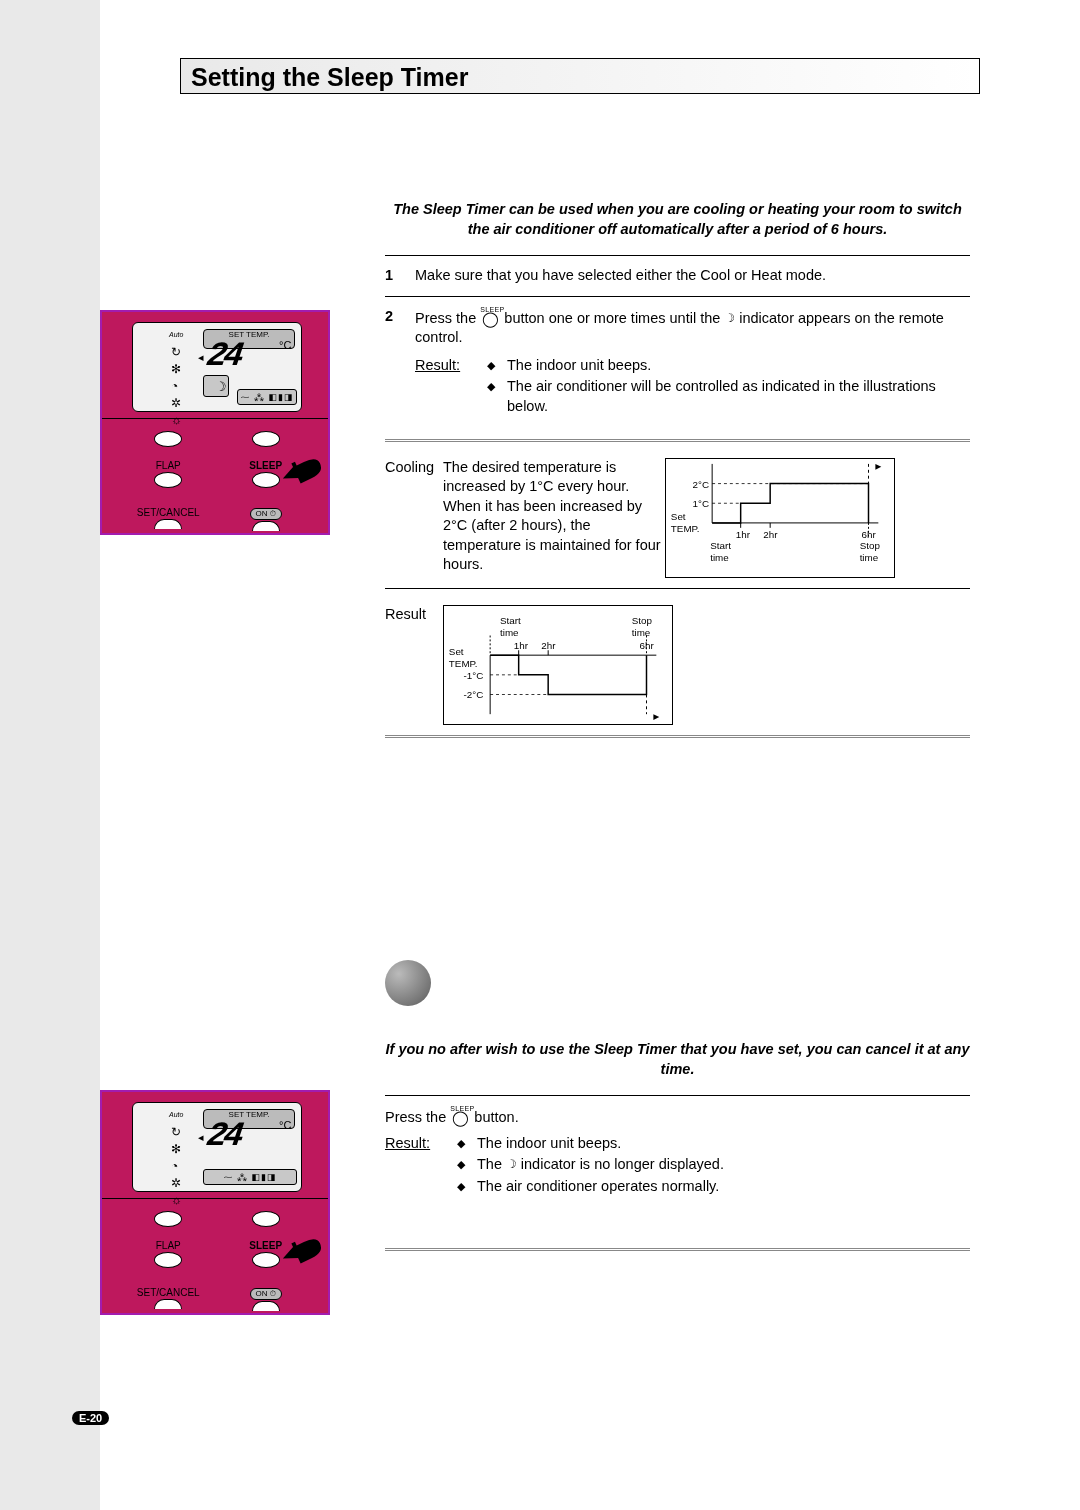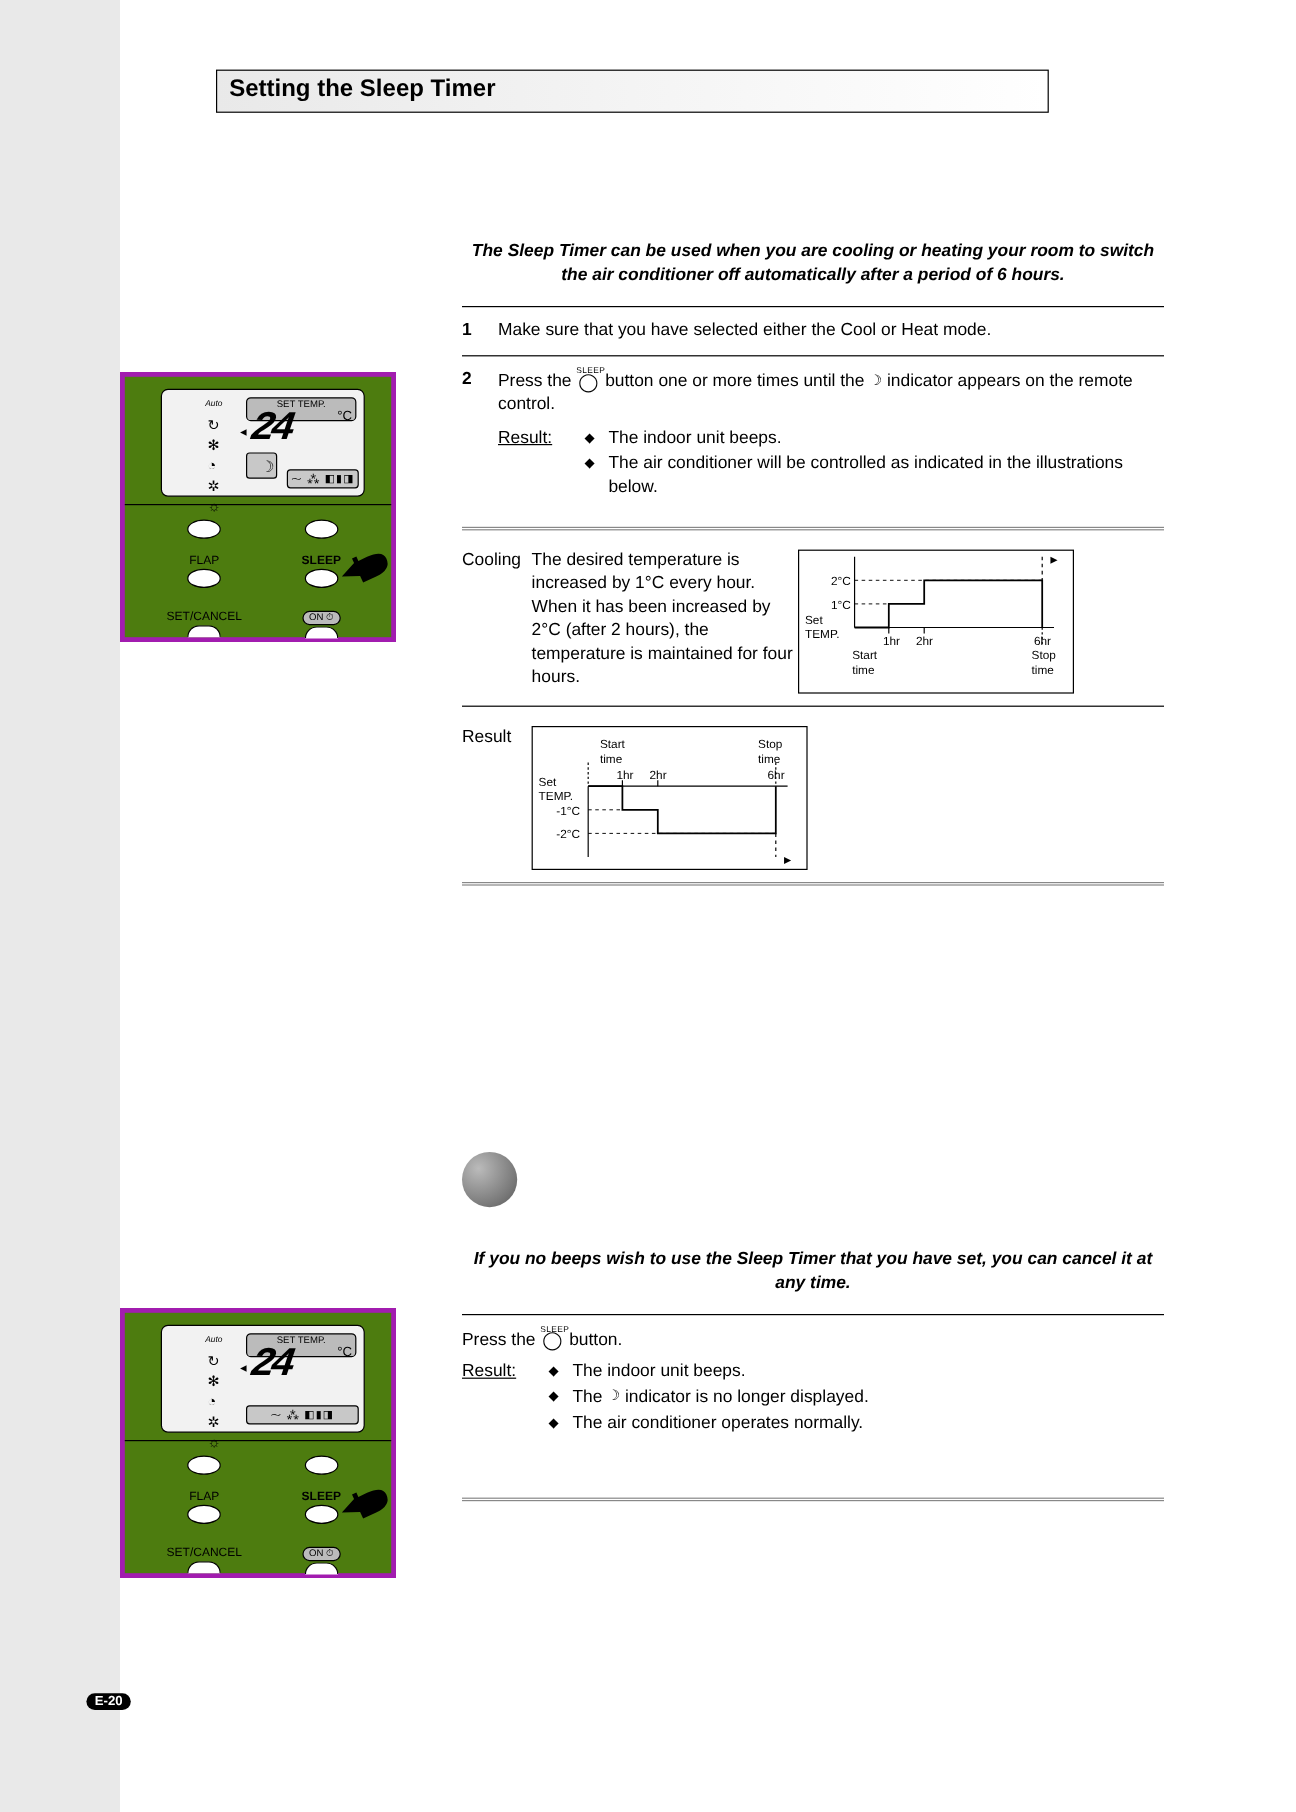--- a/index.html
+++ b/index.html
@@ -19,25 +19,25 @@
   }
   .left-margin {
     position: absolute;
     left: 0; top: 0;
     width: 100px; height: 100%;
     background: #e9e9e9;
   }
   .title-bar {
     position: absolute;
     left: 180px; top: 58px;
-    width: 694px; height: 36px;
+    width: 800px; height: 36px;
     border: 1px solid #000;
     background: linear-gradient(to right, #e9e9e9 0%, #fff 100%);
     padding: 4px 10px;
-    font-size: 20px;
+    font-size: 25px;
     font-weight: bold;
   }
   .content-area {
     position: absolute;
     left: 385px; top: 200px;
     width: 585px;
     font-size: 14.5px;
     line-height: 1.35;
   }
   .intro { font-style: italic; font-weight: bold; margin-bottom: 16px; text-align: center; }
@@ -94,23 +94,23 @@
   .page-num {
     position: absolute; left: 72px; bottom: 85px;
     background: #000; color: #fff;
     border-radius: 10px;
     padding: 1px 7px; font-size: 11px; font-weight: bold;
   }
 
   
   .remote {
     position: absolute;
-    border: 4px solid #a21caf;
+    border: 2px solid #a21caf;
     width: 230px; height: 225px;
-    background: #4d7c0f;
+    background: #be185d;
   }
   .remote.r1 { left: 100px; top: 310px; }
   .remote.r2 { left: 100px; top: 1090px; }
   .remote .lcd {
     position: absolute; left: 30px; top: 10px;
     width: 170px; height: 90px;
     border: 1px solid #000;
     border-radius: 6px;
     background: #f2f2f2;
   }
@@ -403,21 +403,21 @@
       </div>
     </div>
     <div class="hand">
       <svg viewBox="0 0 48 36">
         <path d="M4 18 L18 12 L18 8 L22 8 L22 12 L30 12 Q44 12 44 20 Q44 30 30 30 L18 30 L18 24 Z" fill="#000"></path>
       </svg>
     </div>
   </div>
 
   <div class="content-area2">
-    <div class="intro">If you no beeps wish to use the Sleep Timer that you have set, you can cancel it at any time.</div>
+    <div class="intro">If you no after wish to use the Sleep Timer that you have set, you can cancel it at any time.</div>
     <hr class="rule">
     <div>
       <span>Press the </span>
       <span class="sleep-btn-icon inline-icon">
         <span class="tiny">SLEEP</span><span class="circ">◯</span>
       </span>
       <span> button.</span>
     </div>
     <div class="result-row" style="margin-left:0">
       <span class="result-label">Result:</span>

